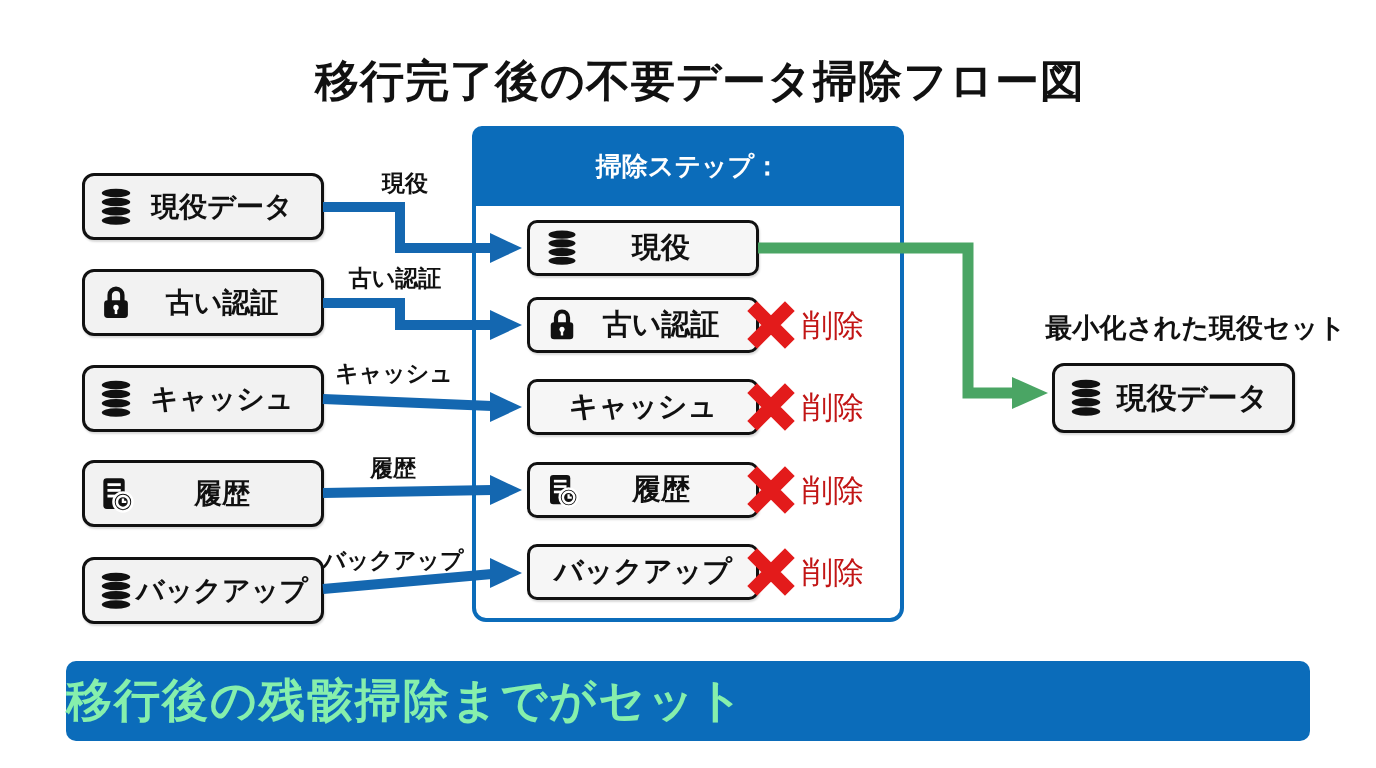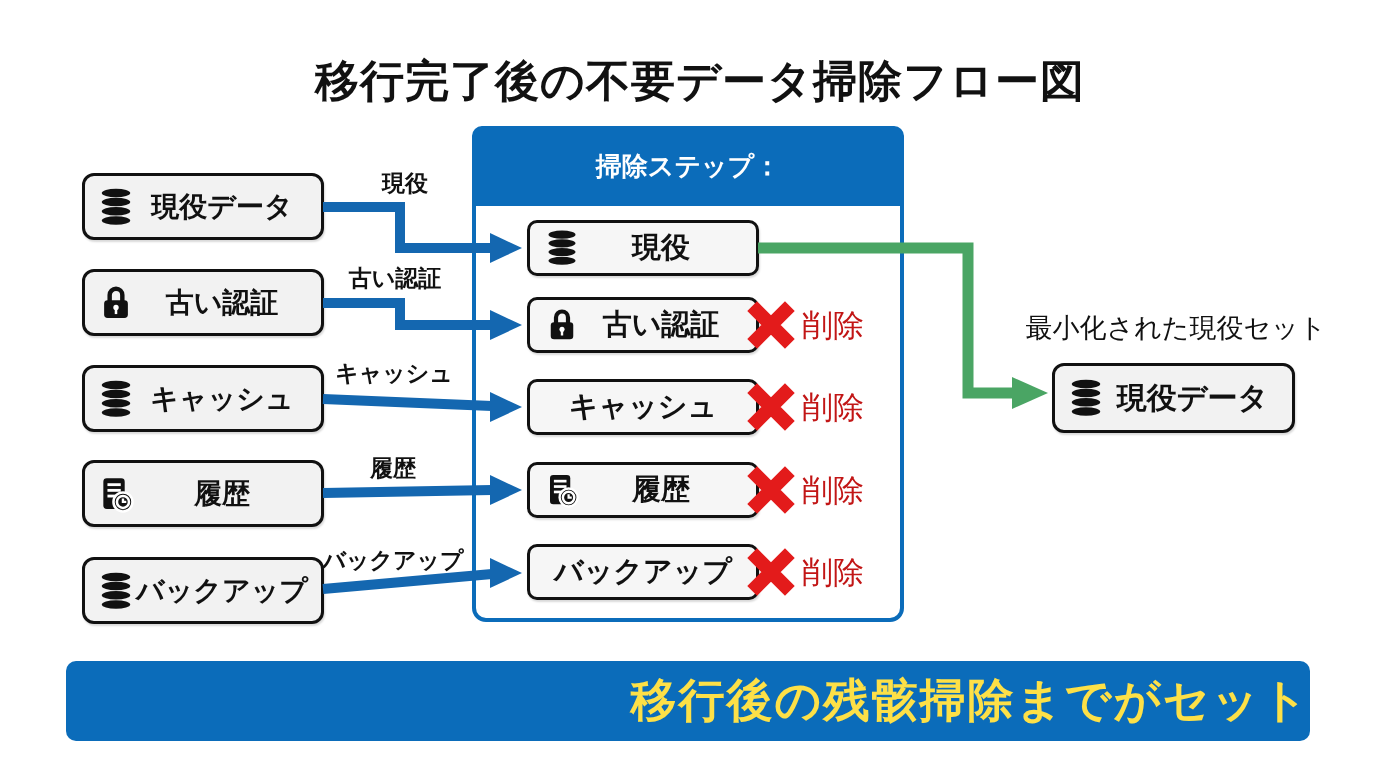--- a/index.html
+++ b/index.html
@@ -44,37 +44,37 @@
   }
   .mid-box .icon{width:36px;height:36px;flex:none;}
   .mid-box .lbl{flex:1;text-align:center;font-size:29px;font-weight:bold;white-space:nowrap;}
   .x-mark{position:absolute;left:742px;width:58px;height:58px;}
   .del-label{
     position:absolute;left:802px;width:90px;font-size:31px;font-weight:normal;
     color:var(--delete-red);white-space:nowrap;
   }
   
   .result-caption{
-    position:absolute;left:1006px;top:310px;width:340px;text-align:center;
-    font-size:27px;font-weight:normal;white-space:nowrap;
+    position:absolute;left:1006px;top:310px;width:340px;text-align:right;
+    font-size:27px;font-weight:bold;white-space:nowrap;
   }
   .result-box{
     position:absolute;left:1052px;top:363px;width:243px;height:70px;box-sizing:border-box;
     background:var(--box-bg);border:3px solid var(--border-dark);border-radius:12px;
     display:flex;align-items:center;padding:0 12px;
     box-shadow:1px 2px 2px rgba(0,0,0,.15);
   }
   .result-box .icon{width:38px;height:38px;flex:none;}
   .result-box .lbl{flex:1;text-align:center;font-size:30px;font-weight:bold;white-space:nowrap;}
   
   .banner{
     position:absolute;left:66px;top:661px;width:1244px;height:80px;box-sizing:border-box;
     background:var(--blue);border-radius:10px;
-    display:flex;align-items:center;justify-content:flex-end;
-    color:#fde047;font-size:46px;font-weight:bold;letter-spacing:2px;white-space:nowrap;
+    display:flex;align-items:center;justify-content:flex-start;
+    color:#86efac;font-size:46px;font-weight:bold;letter-spacing:2px;white-space:nowrap;
   }
   .overlay{position:absolute;left:0;top:0;width:1376px;height:768px;pointer-events:none;}
   .hidden-defs{position:absolute;width:0;height:0;overflow:hidden;}
 </style>
 </head>
 <body>
 
 <svg class="hidden-defs" aria-hidden="true">
   <defs>
     <symbol id="icon-db" viewBox="0 0 24 24">

